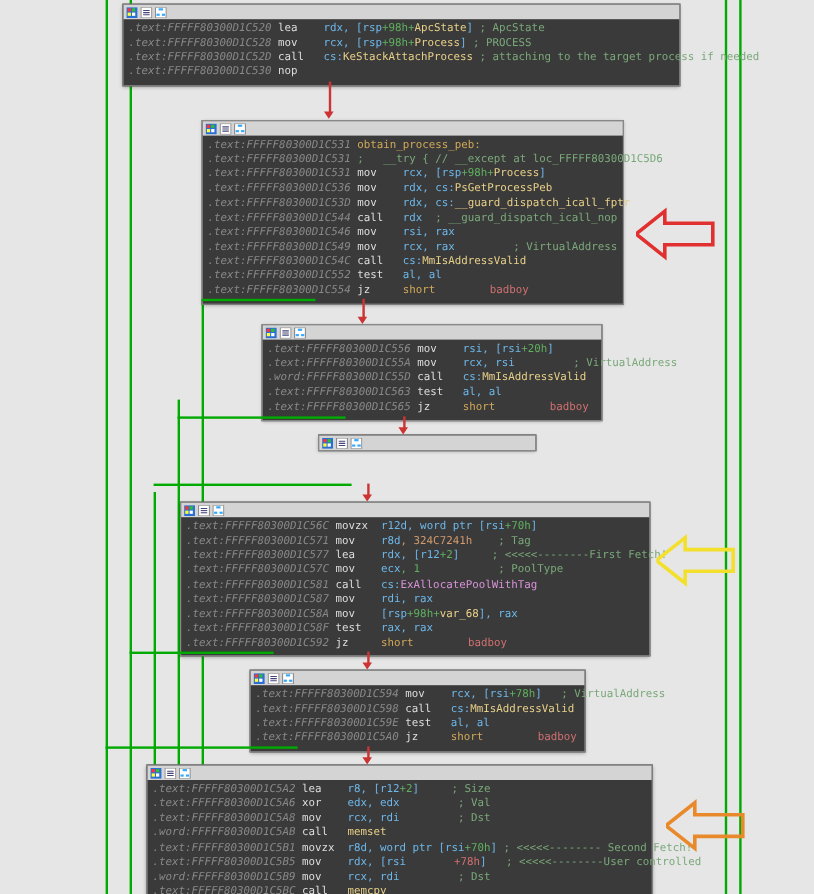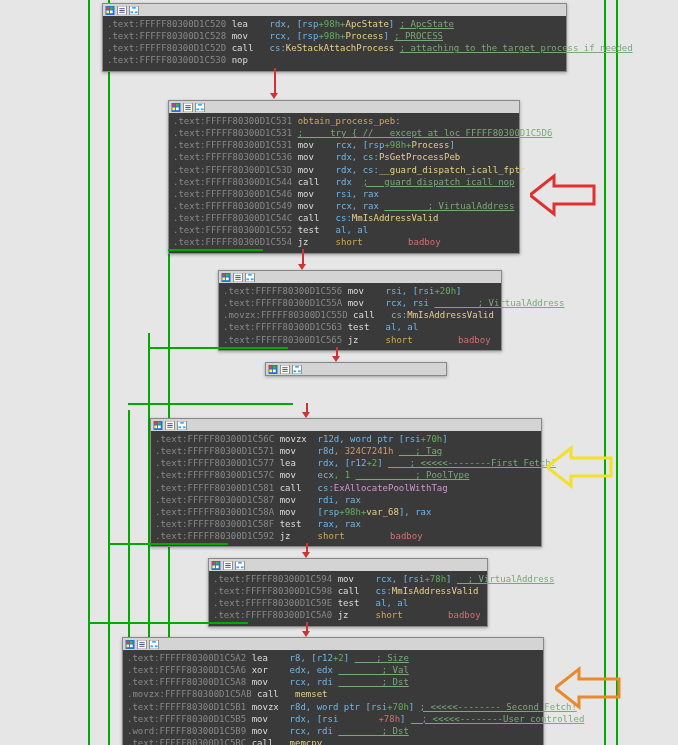--- a/index.html
+++ b/index.html
@@ -28,27 +28,27 @@
     padding-left: 2px;
   }
   .hicon { width: 10px; height: 9px; margin-right: 2px; display:inline-block; }
   .hicon svg { width:100%; height:100%; display:block; }
   .node-body {
     padding: 2px 4px 4px 4px;
     line-height: 1.35;
     color: #bbb;
     white-space: pre;
   }
-  .addr { color: #888; }
+  .addr { color: #888; font-style: italic; }
   .mn { color: #ddd; }
   .reg { color: #6db7ea; }
   .hex { color: #5fb05f; text-align: center; }
   .sym { color: #e8d088; }
   .lbl { color: #d0a858; }
-  .cmt { color: #7aa87a; text-decoration: underline; }
+  .cmt { color: #7aa87a; }
   .str { color: #d29b6e; }
   .red { color: #d07070; padding-left: 40px; }
   .pink{ color: #d892d8; }
   
   .edge { position:absolute; background: #0a0; }
   .edge.r { background: #c33; }
   .arrowhead {
     position:absolute;
     width:0; height:0;
     border-left:4px solid transparent;
@@ -180,21 +180,21 @@
         <svg viewBox="0 0 10 10">
           <rect width="10" height="10" fill="#fff" stroke="#888"></rect>
           <rect x="3" y="1" width="4" height="2" fill="#3af"></rect>
           <rect x="1" y="6" width="3" height="2" fill="#3af"></rect>
           <rect x="6" y="6" width="3" height="2" fill="#3af"></rect>
         </svg>
       </span>
   </div>
   <div class="node-body"><span class="addr">.text:FFFFF80300D1C556</span> <span class="mn">mov   </span> <span class="reg">rsi</span><span class="reg">, [</span><span class="reg">rsi</span><span class="hex">+20h</span><span class="reg">]</span>
 <span class="addr">.text:FFFFF80300D1C55A</span> <span class="mn">mov   </span> <span class="reg">rcx</span><span class="reg">, rsi</span> <span class="cmt">        ; VirtualAddress</span>
-<span class="addr">.movzx:FFFFF80300D1C55D</span> <span class="mn">call  </span> <span class="reg">cs:</span><span class="sym">MmIsAddressValid</span>
+<span class="addr">.word:FFFFF80300D1C55D</span> <span class="mn">call  </span> <span class="reg">cs:</span><span class="sym">MmIsAddressValid</span>
 <span class="addr">.text:FFFFF80300D1C563</span> <span class="mn">test  </span> <span class="reg">al</span><span class="reg">, al</span>
 <span class="addr">.text:FFFFF80300D1C565</span> <span class="mn">jz    </span> <span class="lbl">short </span><span class="red">badboy</span></div>
 </div>
 
 <div class="edge r" style="left:336px; top:347px; width:2px; height:12px;"></div>
 <div class="arrowhead" style="left:332px; top:356px;"></div>
 <div class="edge" style="left:148px; top:347px; width:140px; height:2px;"></div>
 
 <div class="node" style="left:265px; top:362px; width:180px;">
   <div class="node-header">
@@ -341,21 +341,21 @@
           <rect width="10" height="10" fill="#fff" stroke="#888"></rect>
           <rect x="3" y="1" width="4" height="2" fill="#3af"></rect>
           <rect x="1" y="6" width="3" height="2" fill="#3af"></rect>
           <rect x="6" y="6" width="3" height="2" fill="#3af"></rect>
         </svg>
       </span>
   </div>
   <div class="node-body"><span class="addr">.text:FFFFF80300D1C5A2</span> <span class="mn">lea   </span> <span class="reg">r8</span><span class="reg">, [</span><span class="reg">r12</span><span class="hex">+2</span><span class="reg">]</span> <span class="cmt">    ; Size</span>
 <span class="addr">.text:FFFFF80300D1C5A6</span> <span class="mn">xor   </span> <span class="reg">edx</span><span class="reg">, edx</span> <span class="cmt">        ; Val</span>
 <span class="addr">.text:FFFFF80300D1C5A8</span> <span class="mn">mov   </span> <span class="reg">rcx</span><span class="reg">, rdi</span> <span class="cmt">        ; Dst</span>
-<span class="addr">.movzx:FFFFF80300D1C5AB</span> <span class="mn">call  </span> <span class="sym">memset</span>
+<span class="addr">.word:FFFFF80300D1C5AB</span> <span class="mn">call  </span> <span class="sym">memset</span>
 <span class="addr">.text:FFFFF80300D1C5B1</span> <span class="mn">movzx </span> <span class="reg">r8d</span><span class="reg">, word ptr [</span><span class="reg">rsi</span><span class="hex">+70h</span><span class="reg">]</span> <span class="cmt">; &lt;&lt;&lt;&lt;&lt;-------- Second Fetch!</span>
 <span class="addr">.text:FFFFF80300D1C5B5</span> <span class="mn">mov   </span> <span class="reg">rdx</span><span class="reg">, [</span><span class="reg">rsi</span><span class="red">+78h</span><span class="reg">]</span> <span class="cmt">  ; &lt;&lt;&lt;&lt;&lt;--------User controlled</span>
 <span class="addr">.word:FFFFF80300D1C5B9</span> <span class="mn">mov   </span> <span class="reg">rcx</span><span class="reg">, rdi</span> <span class="cmt">        ; Dst</span>
 <span class="addr">.text:FFFFF80300D1C5BC</span> <span class="mn">call  </span> <span class="sym">memcpy</span>
    
    
   
   
   </div>
 </div>

